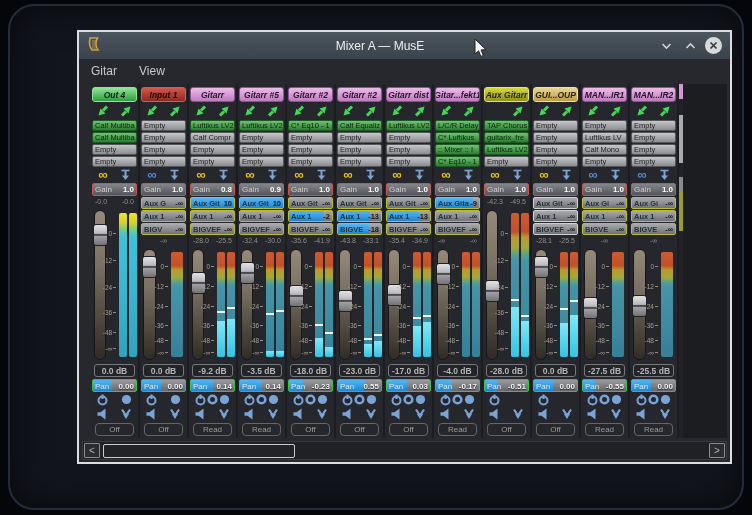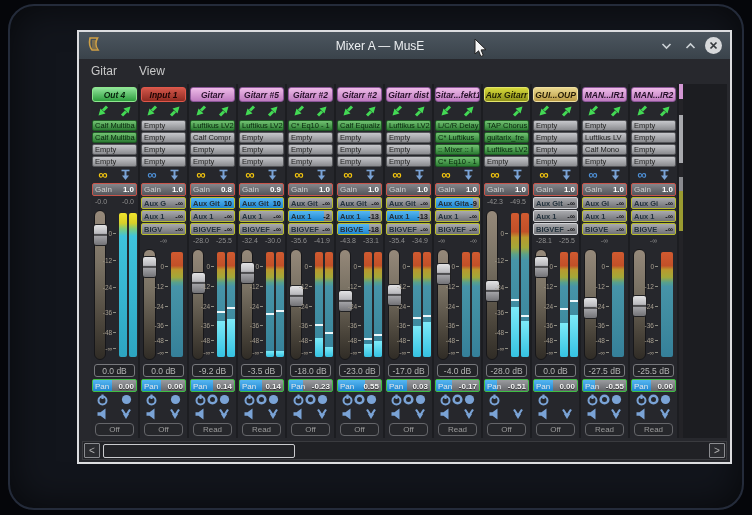--- a/index.html
+++ b/index.html
@@ -91,21 +91,21 @@
   .scale i { display:block; width:3px; height:1px; background:#8f8f85; }
   .mcol { width:9px; margin-left:2px; margin-top:3px; margin-bottom:3px; border-radius:2px; position:relative; overflow:hidden; }
   .mcol.mono { width:12px; }
   .mz-std { background:linear-gradient(180deg,#d05a30 0%,#c25028 13%,#b99a2e 17%,#a3a838 24%,#58a08c 29%,#4694a8 33%,#3e8a9f 70%,#35809a 100%); }
   .mz-out { background:linear-gradient(180deg,#f0e42c 0%,#d8d028 7%,#7ecc7a 11%,#3ec3dc 16%,#36b4cf 60%,#2da4c0 100%); }
   .lit { position:absolute; left:0; right:0; bottom:0; background:linear-gradient(#7deaf8,#35c2e2); }
   .peak { position:absolute; left:0; right:0; height:2px; background:#eef8fb; }
   .dbbox {
     height:13px; margin:2px 2px 0; border:1px solid #77787c; border-radius:3px;
     background:#232428; color:#b5b5b5; font-size:8.5px;
-    display:flex; align-items:center; justify-content:center;
+    display:flex; align-items:center; justify-content:center;font-weight:bold;
   }
   .pan {
     height:13px; margin-top:2px; border:1px solid #3fbe44; border-radius:2px; position:relative;
     background:linear-gradient(#9a9b9f,#66676b); font-size:8px; overflow:hidden;
   }
   .pan .fill { position:absolute; left:0; top:0; bottom:0; background:linear-gradient(#56b6f2,#1f86cf); }
   .pan .lab { position:absolute; left:2px; top:1.5px; color:#dfe5ea; }
   .pan .val { position:absolute; right:2px; top:1.5px; color:#f2f2f2; font-weight:bold; text-shadow:0 1px 1px #222; }
   .btnrow { height:14px; display:flex; align-items:center; padding:0 5px; }
   .btnrow.r1 { justify-content:space-between; margin-top:1px; }

